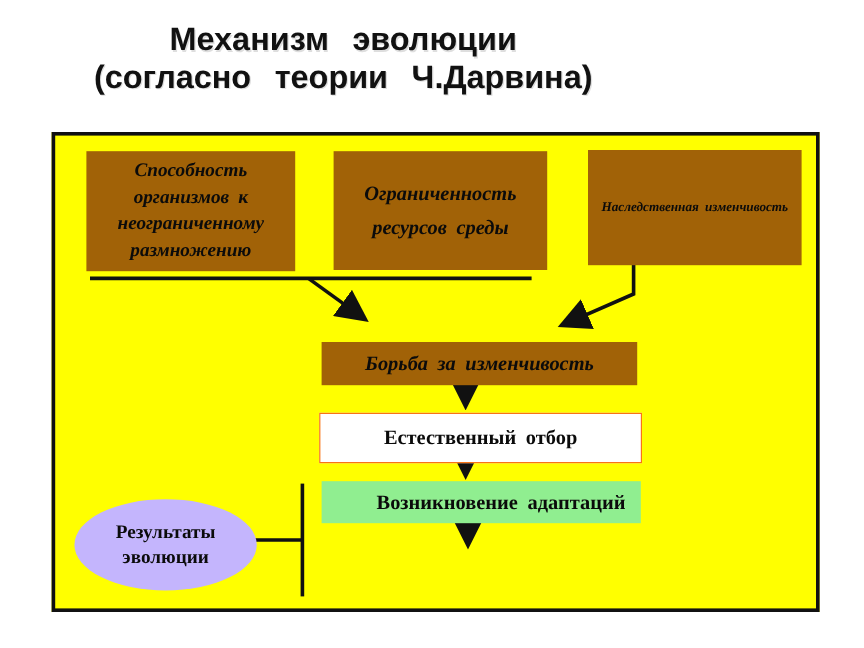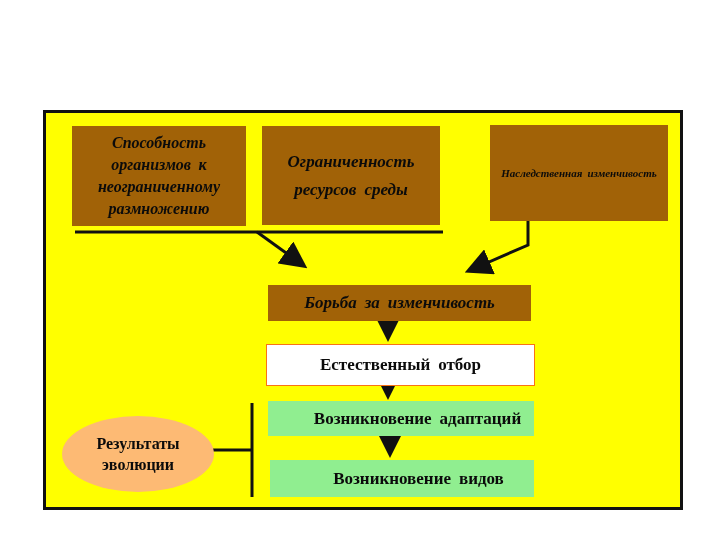--- a/index.html
+++ b/index.html
@@ -55,46 +55,50 @@
     align-items: center;
     justify-content: center;
     text-align: center;
     font-weight: bold;
     word-spacing: 0.22em;
   }
   .white-box { background: #a16207; font-style: italic; }
   .green-box { background: #90EE90; padding-left: 33px; }
 
   .box-reproduction { left: 26px;  top: 13px;  width: 174px; height: 100px; font-size: 16px; line-height: 22px; padding: 0 6px; }
-  .box-resources    { left: 216px; top: 13px;  width: 178px; height: 99px;  font-size: 17px; line-height: 28px; padding: 0 8px; }
+  .box-resources    { left: 232px; top: 13px;  width: 178px; height: 99px;  font-size: 17px; line-height: 28px; padding: 0 8px; }
   .box-heredity     { left: 444px; top: 12px;  width: 178px; height: 96px;  font-size: 11px; line-height: 28px; padding: 0 8px; }
 
   .box-struggle     { left: 222px; top: 172px; width: 263px; height: 36px;  font-size: 17px; }
   .box-selection    {
     left: 220px; top: 231px; width: 269px; height: 42px; font-size: 17px;
     background: #FFFFFF;
     border: 1px solid #f97316;
   }
   .box-adaptations  { left: 222px; top: 288px; width: 266px; height: 35px;  font-size: 17px; }
   .box-species      { left: 224px; top: 347px; width: 264px; height: 37px;  font-size: 17px; }
 
   .ellipse-results {
     left: 16px; top: 303px; width: 152px; height: 76px;
-    background: #fdba74;
+    background: #c4b5fd;
     border-radius: 50%;
     font-size: 16px;
     line-height: 21px;
     padding: 0 14px;
   }
 </style>
 </head>
 <body>
 
 <div class="stage">
 
+  <div class="title">
+    <div>Механизм эволюции</div>
+    <div>(согласно теории Ч.Дарвина)</div>
+  </div>
 
   <div class="panel">
 
     <svg class="connectors" width="640" height="400" viewBox="0 0 640 400" xmlns="http://www.w3.org/2000/svg">
       <defs>
         <marker id="ah" markerWidth="9" markerHeight="9" refX="6" refY="4.5" orient="auto">
           <polygon points="0 0, 9 4.5, 0 9" fill="#111111"></polygon>
         </marker>
       </defs>
 
@@ -131,22 +135,19 @@
     </div>
 
     <div class="node box-selection">
       <span>Естественный отбор</span>
     </div>
 
     <div class="node green-box box-adaptations">
       <span>Возникновение адаптаций</span>
     </div>
 
-    <div class="node green-box box-species">
-      <span>Возникновение видов</span>
-    </div>
 
     <div class="node ellipse-results">
       <span>Результаты эволюции</span>
     </div>
 
   </div>
 </div>
 
 </body></html>

